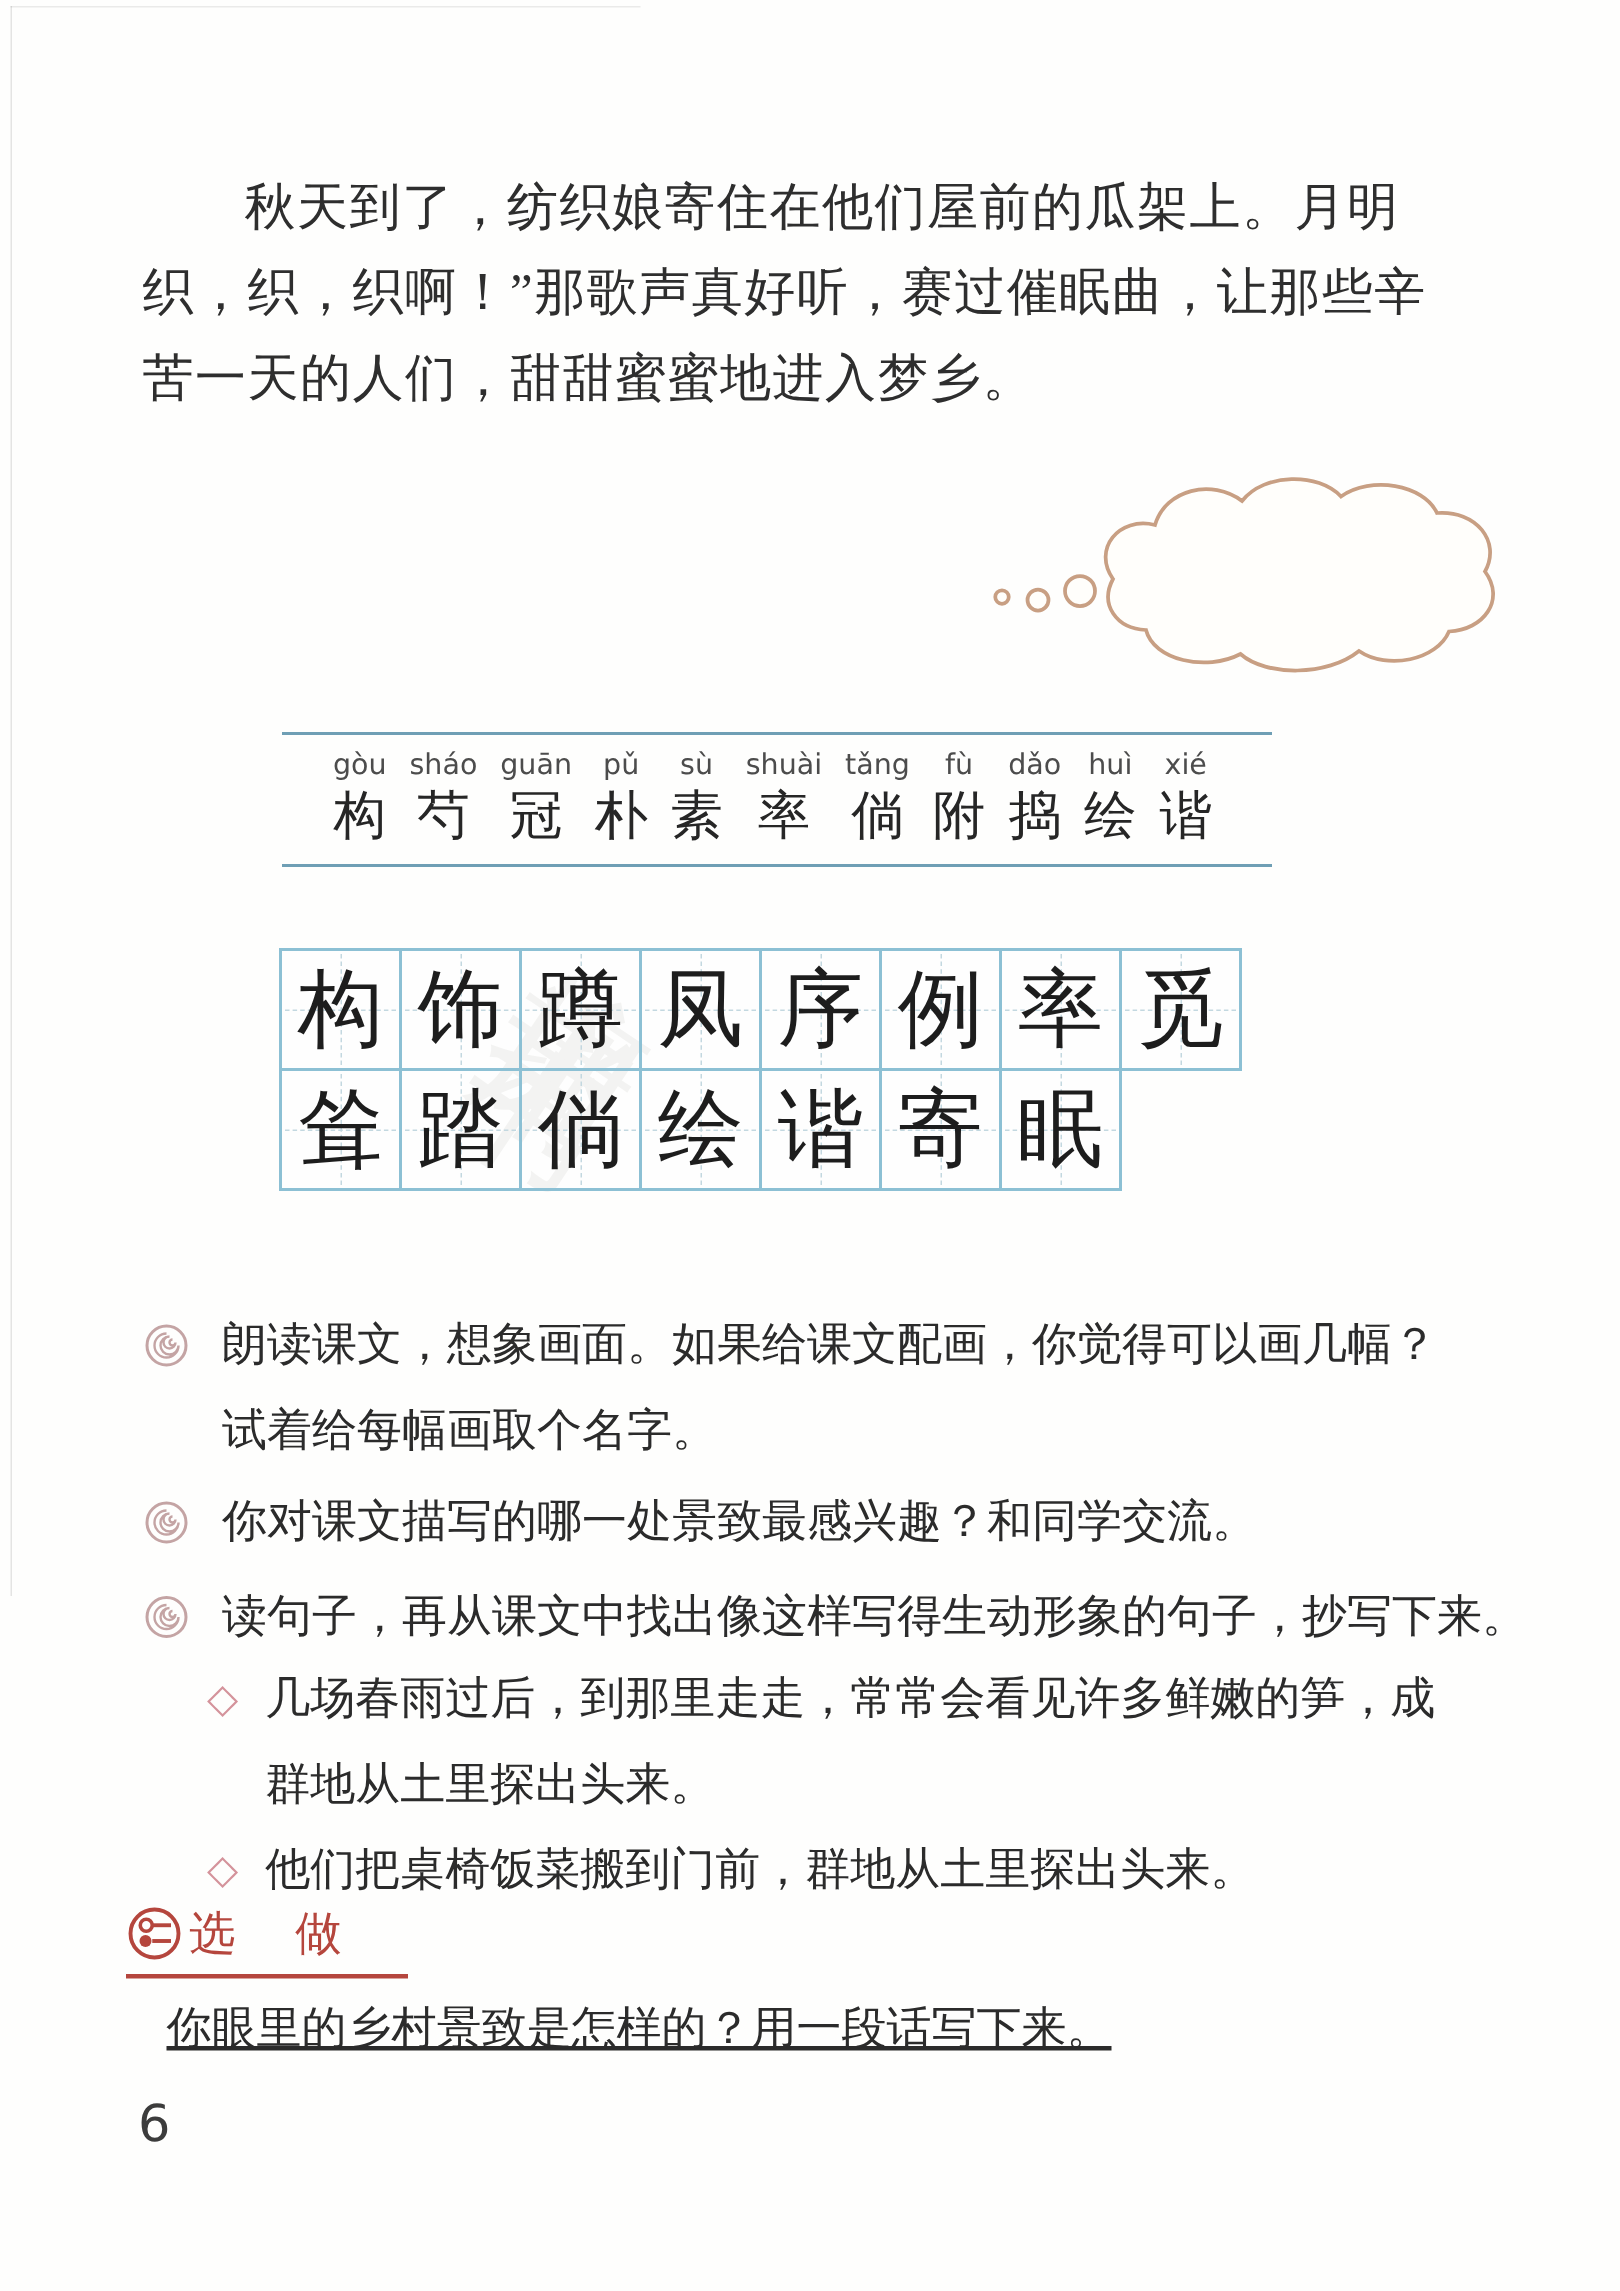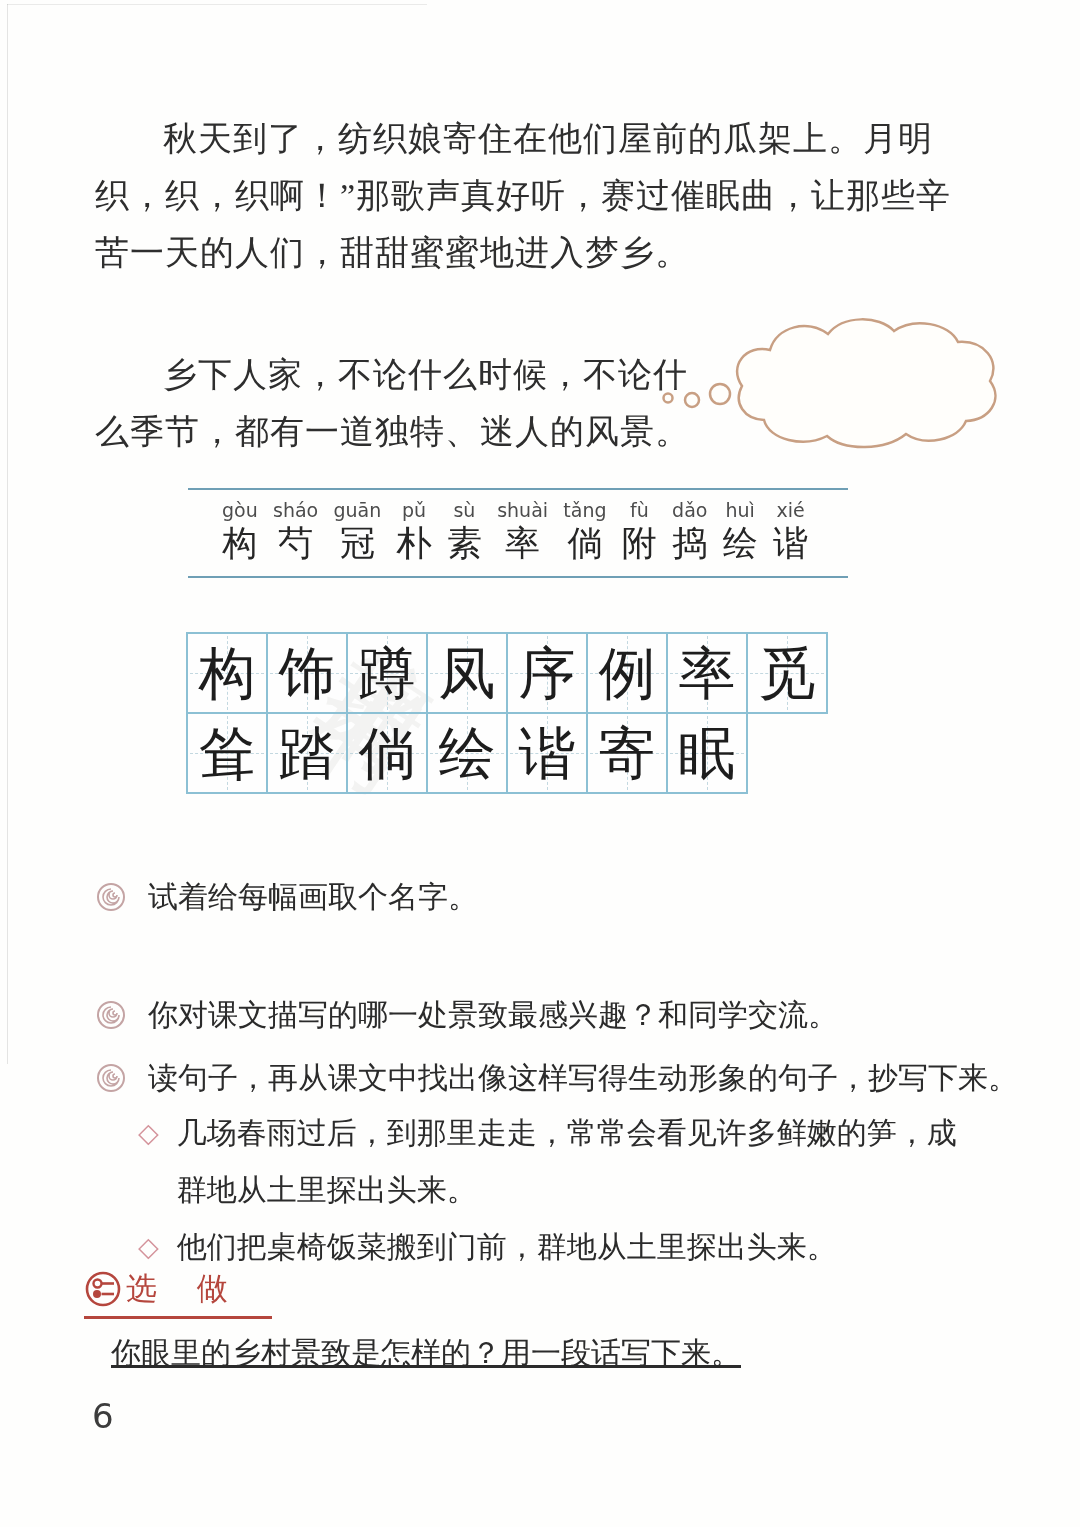--- a/index.html
+++ b/index.html
@@ -105,24 +105,20 @@
   <div class="scan-edge-top"></div>
 
   <div class="watermark">培训用书</div>
 
   <div class="para para1">
     <div class="ln first">秋天到了，纺织娘寄住在他们屋前的瓜架上。月明</div>
     <div class="ln">织，织，织啊！”那歌声真好听，赛过催眠曲，让那些辛</div>
     <div class="ln">苦一天的人们，甜甜蜜蜜地进入梦乡。</div>
   </div>
 
-  <div class="para para2">
-    <div class="ln first">乡下人家，不论什么时候，不论什</div>
-    <div class="ln">么季节，都有一道独特、迷人的风景。</div>
-  </div>
 
   <div class="bubble">
     <svg width="370" height="165" viewBox="0 0 370 165">
       <g fill="#fffefb" stroke="#c89f83" stroke-width="2.5">
         <path d="M 102,78
                  C 88,58 106,36 130,42
                  C 137,18 168,11 188,26
                  C 203,7 239,7 254,23
                  C 274,9 309,15 318,34
                  C 344,32 361,53 350,73
@@ -236,20 +232,21 @@
         </div>
     </div>
   </div>
 
   <div class="exercise ex1">
     <svg class="ex-icon" viewBox="0 0 30 30">
       <circle cx="15" cy="15" r="13" fill="none" stroke="#c4a4a4" stroke-width="2"></circle>
       <path d="M15 7 a8 8 0 1 0 8 8 a6 6 0 1 1 -6 -6 a4 4 0 1 0 4 4 a2 2 0 1 1 -2 -2" fill="none" stroke="#c4a4a4" stroke-width="1.6"></path>
     </svg>
     <div class="ex-text">
+      <div class="ln">朗读课文，想象画面。如果给课文配画，你觉得可以画几幅？</div>
       <div class="ln">试着给每幅画取个名字。</div>
     </div>
   </div>
 
   <div class="exercise ex2">
     <svg class="ex-icon" viewBox="0 0 30 30">
       <circle cx="15" cy="15" r="13" fill="none" stroke="#c4a4a4" stroke-width="2"></circle>
       <path d="M15 7 a8 8 0 1 0 8 8 a6 6 0 1 1 -6 -6 a4 4 0 1 0 4 4 a2 2 0 1 1 -2 -2" fill="none" stroke="#c4a4a4" stroke-width="1.6"></path>
     </svg>
     <div class="ex-text">

